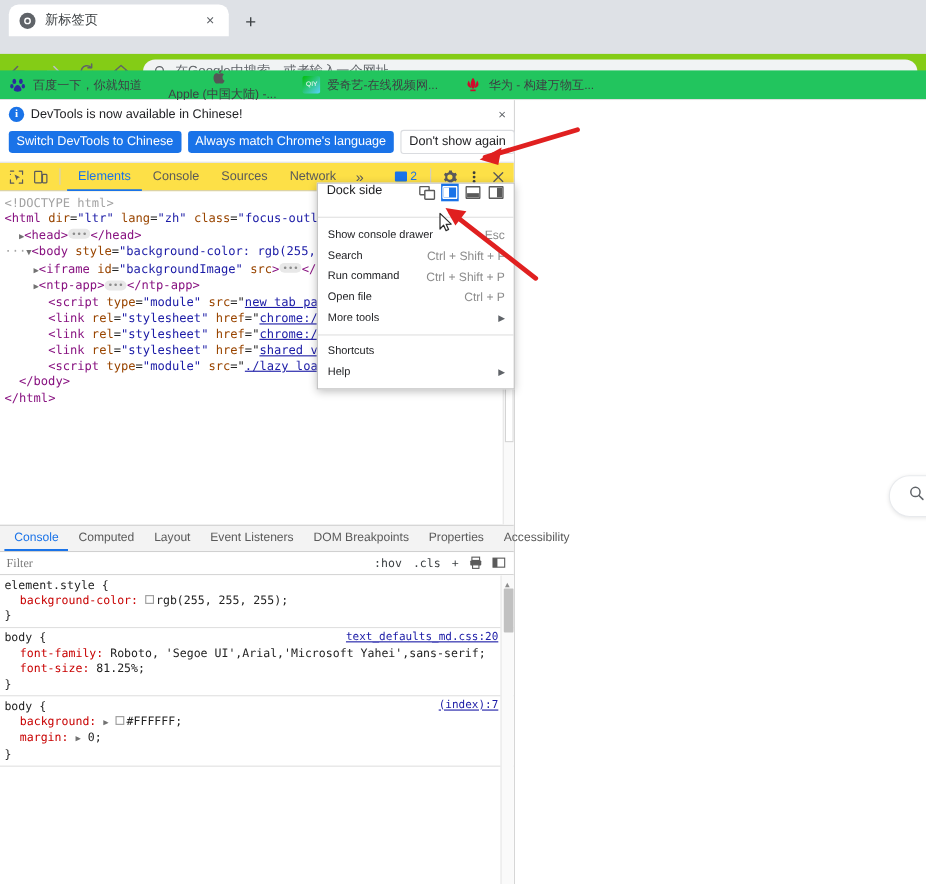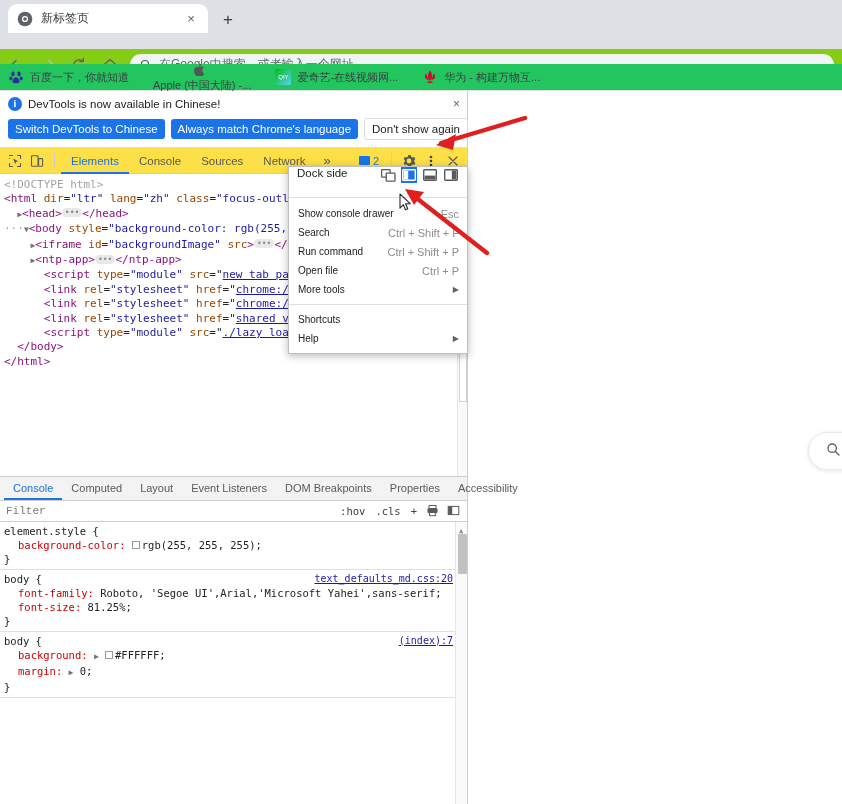--- a/index.html
+++ b/index.html
@@ -234,21 +234,21 @@
   .sidetab.active { color: #1a73e8; box-shadow: inset 0 -2px 0 #1a73e8; }
 
   
   .dt-filterbar {
     flex: 0 0 auto; height: 21px; background: #ffffff;
     border-bottom: 1px solid #cdcdcd;
     display: flex; align-items: center; padding: 0 3px 0 6px;
   }
   .filter-input {
     flex: 1 1 auto; font-size: 11px; color: #7a7a7a;
-    font-family: Liberation Mono, monospace;
+    font-family: Liberation Serif, serif;
   }
   .filter-tool {
     font-size: 10.5px; color: #3c4043; padding: 0 5px;
     font-family: "DejaVu Sans Mono", monospace;
   }
   .filter-ico { padding: 0 4px; display: flex; align-items: center; color: #5a5a5a;}
 
   
   .dt-styles {
     flex: 1 1 auto; overflow: hidden; position: relative;

